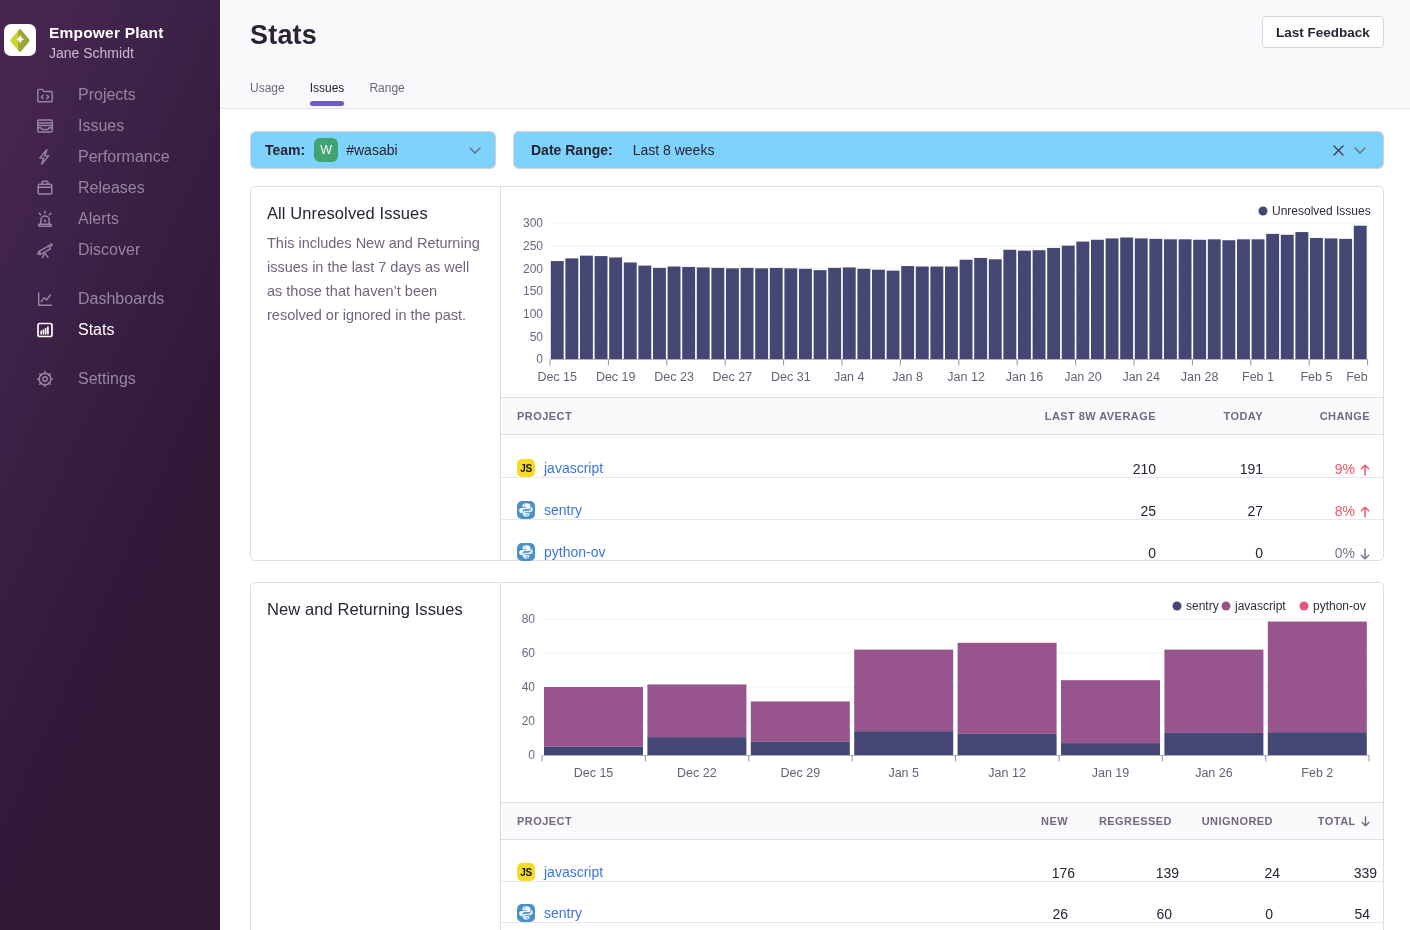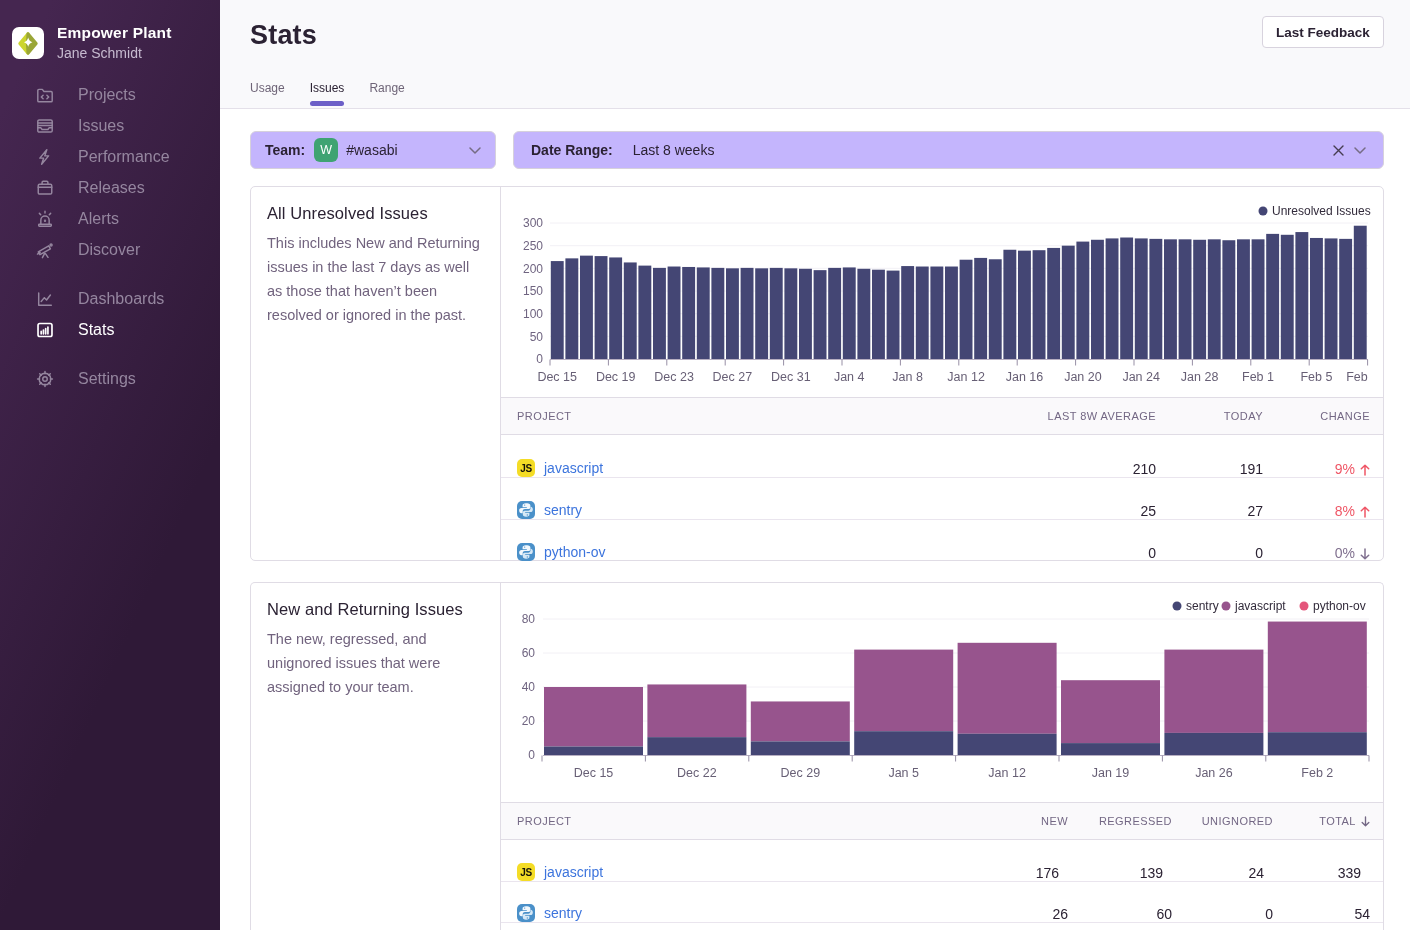--- a/index.html
+++ b/index.html
@@ -1,45 +1,45 @@
 <!DOCTYPE html>
 <html><head><meta charset="utf-8"><title>Stats</title><style>
 *{box-sizing:border-box;margin:0;padding:0}
 svg{display:block}
 html,body{width:1410px;height:930px;overflow:hidden;font-family:"Liberation Sans",sans-serif;background:#fff}
 .sidebar{position:fixed;left:0;top:0;width:220px;height:930px;background:linear-gradient(294.17deg,#2f1937 35%,#452650 92%)}
-.logo-row{position:absolute;left:12px;top:24px;display:flex;align-items:center}
+.logo-row{position:absolute;left:4px;top:24px;display:flex;align-items:flex-start}
 .logo-txt{margin-left:13px}
 .org{font-size:15.5px;font-weight:700;color:#fff;letter-spacing:.2px}
 .usr{font-size:14px;color:#c6bacf;margin-top:3px}
 .nit{position:absolute;left:36px;height:20px;display:flex;align-items:flex-end;color:#95869f;font-size:16px}
 .nit .mi{margin-right:24px;flex:none}
 .nit.act{color:#fff}
 main{position:absolute;left:220px;top:0;width:1190px;height:930px;background:#fff}
 .hdrband{position:absolute;left:0;top:0;width:1190px;height:108px;background:#f9f9fb}
 h1{position:absolute;left:30px;top:20px;font-size:27px;font-weight:700;color:#2b2233;letter-spacing:.2px}
 .gfb{position:absolute;left:1042px;top:16px;width:122px;height:32px;background:#fff;border:1px solid #d8d3de;border-radius:4px;display:flex;align-items:center;justify-content:center;font-size:13.5px;font-weight:700;color:#2b2233}
 .tabs{position:absolute;left:30px;top:81px;display:flex;z-index:2}
 .tab{font-size:12px;color:#6e6477;margin-right:25px;position:relative;padding-bottom:9px}
 .tab.act{color:#2b2233}
 .tab.act:after{content:"";position:absolute;left:0;right:0;bottom:-2px;height:5px;border-radius:3px;background:#6c5fc7}
 .hline{position:absolute;left:0;top:108px;width:1190px;height:1px;background:#e4e0e9}
-.ctl{position:absolute;top:131px;height:38px;background:#c4b5fd;border:1px solid #d6d1dc;border-radius:6px;display:flex;align-items:center;font-size:14px;color:#2b2233}
+.ctl{position:absolute;top:131px;height:38px;background:#7dd3fc;border:1px solid #d6d1dc;border-radius:6px;display:flex;align-items:center;font-size:14px;color:#2b2233}
 .ctl .lbl{font-weight:700;color:#2b2233}
 .ctl1{left:30px;width:246px;padding:0 14px}
 .ctl2{left:293px;width:871px;padding:0 17px}
 .wbadge{width:24px;height:24px;border-radius:6px;background:#3fa372;color:#fff;font-size:12.5px;font-weight:400;display:flex;align-items:center;justify-content:center;margin:0 8px 0 9px}
 .panel{position:absolute;left:30px;width:1134px;background:#fff;border:1px solid #e0dce5;border-radius:5px}
 .p1{top:186px;height:375px}
 .p2{top:582px;height:390px;border-bottom:none}
 .pleft{position:absolute;left:0;top:0;width:250px;bottom:0;border-right:1px solid #e0dce5;padding:17px 16px}
 .pleft h2{font-size:16.5px;font-weight:400;color:#2b2233;letter-spacing:.1px}
 .pleft p{margin-top:8px;font-size:14.5px;line-height:24px;color:#71637e}
 .pright{position:absolute;left:250px;top:0;right:0;bottom:0}
-.thead{display:flex;align-items:center;background:#faf9fb;border-top:1px solid #e0dce5;border-bottom:1px solid #e0dce5;font-size:11px;font-weight:400;letter-spacing:.45px;color:#736784;text-transform:uppercase}
+.thead{display:flex;align-items:center;background:#faf9fb;border-top:1px solid #e0dce5;border-bottom:1px solid #e0dce5;font-size:11px;font-weight:700;letter-spacing:.45px;color:#736784;text-transform:uppercase}
 .trow{display:flex;align-items:flex-end;font-size:14px;color:#2b2233}
 .trow+.trow{border-top:1px solid #eae5ee}
 .cproj{flex:1;display:flex;align-items:center;padding-left:16px}
 .cproj a{color:#3c74dd;text-decoration:none;margin-left:9px}
 .jsic{width:18px;height:18px;background:#f4dc26;border-radius:5px;color:#15130a;font-size:10px;font-weight:700;display:flex;align-items:center;justify-content:center;letter-spacing:-.3px}
 .num{text-align:right}
 .red{color:#ef5666}
 .gry{color:#80708f}
 </style></head><body>
 <aside class="sidebar">
@@ -285,21 +285,20 @@
           <div class="num gry" style="width:107px;margin-right:13px">0%<svg style="display:inline-block;vertical-align:-1.5px;margin-left:5px" width="10" height="12" viewBox="0 0 10 12" fill="none" stroke="currentColor" stroke-width="1.5" stroke-linecap="round" stroke-linejoin="round">
               <path d="M5 1v9.4M1.3 7.2 5 10.8l3.7-3.6"></path>
             </svg></div>
         </div>
     </div>
   </section>
 
   <section class="panel p2">
     <div class="pleft">
         <h2>New and Returning Issues</h2>
-      <p>The new, regressed, and<br>unignored issues that were<br>assigned to your team.</p>
       </div>
     <div class="pright">
       <svg width="883" height="219" viewBox="0 0 883 219">
 <style>.yl{font:12px "Liberation Sans",sans-serif;fill:#6f6480}.xl{font:12.5px "Liberation Sans",sans-serif;fill:#675f75}.lg{font:12px "Liberation Sans",sans-serif;fill:#322b3b}</style>
 <line x1="42" x2="868" y1="36" y2="36" stroke="#f2f0f5" stroke-width="1"></line>
           <line x1="42" x2="868" y1="70" y2="70" stroke="#f2f0f5" stroke-width="1"></line>
           <line x1="42" x2="868" y1="104" y2="104" stroke="#f2f0f5" stroke-width="1"></line>
           <line x1="42" x2="868" y1="138" y2="138" stroke="#f2f0f5" stroke-width="1"></line>
           <text x="34" y="40.2" text-anchor="end" class="yl">80</text>
           <text x="34" y="74.2" text-anchor="end" class="yl">60</text>
@@ -357,21 +356,21 @@
             </svg></div>
         </div>
       <div class="trow" style="height:41px">
           <div class="cproj">
             <div class="jsic">JS</div>
             <a>javascript</a>
           </div>
           <div class="num" style="width:130px">176</div>
           <div class="num" style="width:104px">139</div>
           <div class="num" style="width:101px">24</div>
-          <div class="num" style="width:97px;margin-right:22px">339</div>
+          <div class="num" style="width:97px;margin-right:6px">339</div>
         </div>
       <div class="trow" style="height:41px">
           <div class="cproj">
             <svg width="18" height="18" viewBox="0 0 18 18">
               <rect width="18" height="18" rx="5" fill="#4a90c9"></rect>
 <path transform="translate(9 9) scale(1.18) translate(-9 -9)" d="M8.9 3.2c-1.9 0-2.8.8-2.8 1.9v1.5h3.6v.6H5.2c-1.2 0-2 .8-2 2.2 0 1.4.8 2.3 2 2.3h1V10c0-1 .9-1.8 1.9-1.8h3c.9 0 1.6-.7 1.6-1.6V5.1c0-1.1-1-1.9-2.8-1.9Zm-1 1.1a.55.55 0 1 1 0 1.1.55.55 0 0 1 0-1.1Z" fill="#f2f8fd"></path>
 <path transform="translate(9 9) scale(1.18) translate(-9 -9)" d="M12.8 6.3v1.5c0 1-.9 1.9-1.9 1.9h-3c-.9 0-1.6.7-1.6 1.6v1.5c0 1.1 1 1.9 2.8 1.9 1.9 0 2.8-.8 2.8-1.9v-1.5H8.3v-.6h4.5c1.2 0 2-.8 2-2.2 0-1.4-.8-2.2-2-2.2Zm-2.7 6.4a.55.55 0 1 1 0 1.1.55.55 0 0 1 0-1.1Z" fill="#d6e8f6"></path>
             </svg>
             <a>sentry</a>
           </div>

